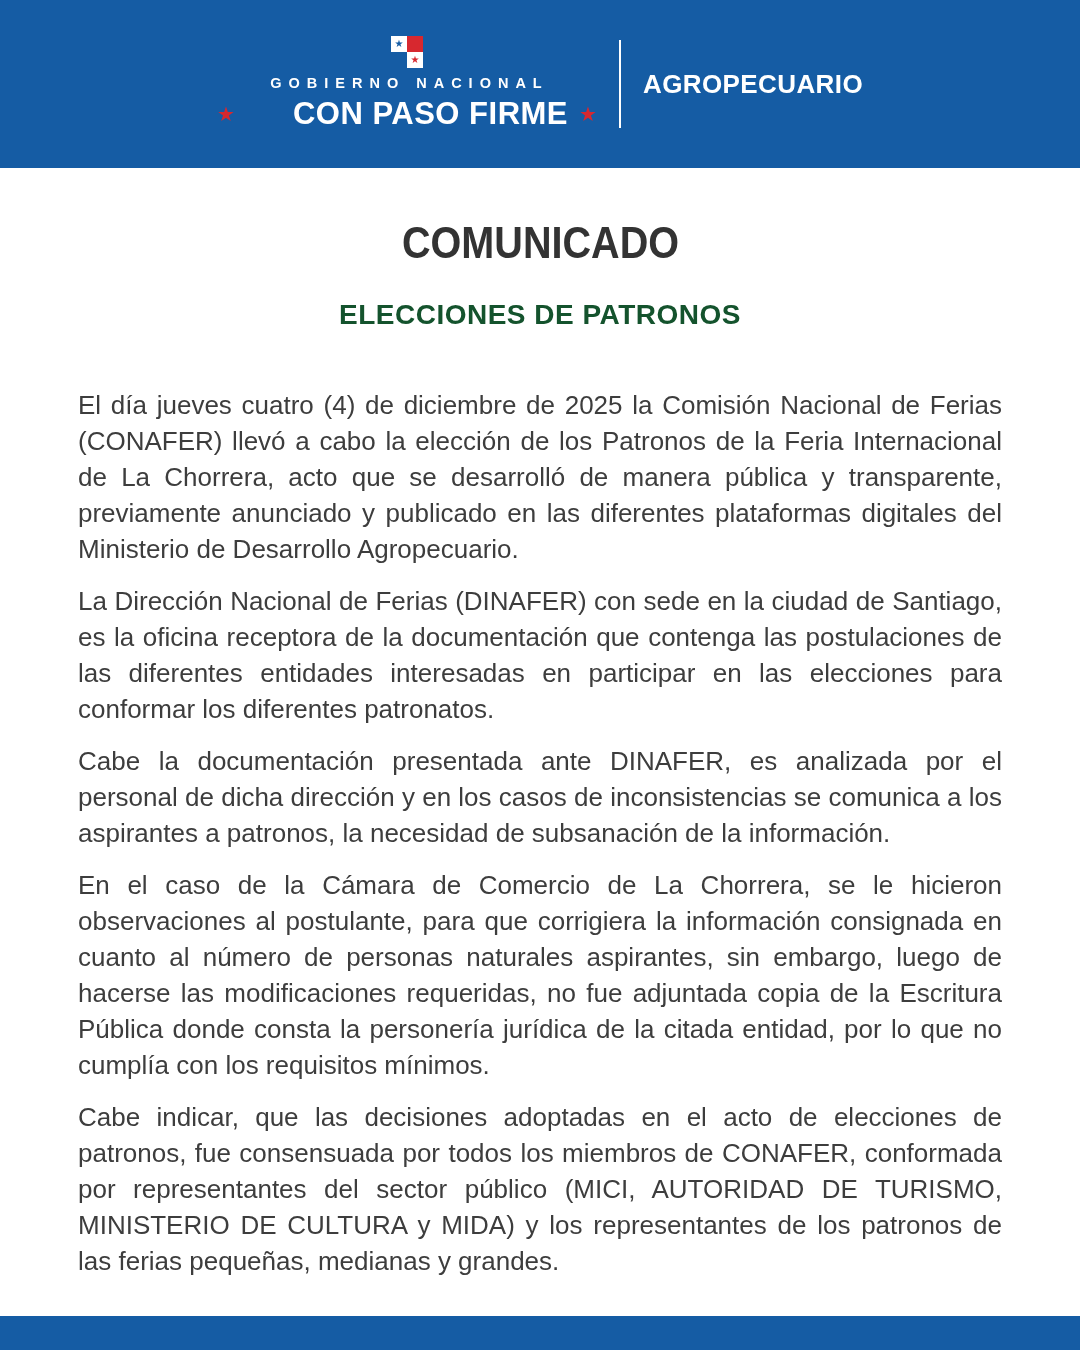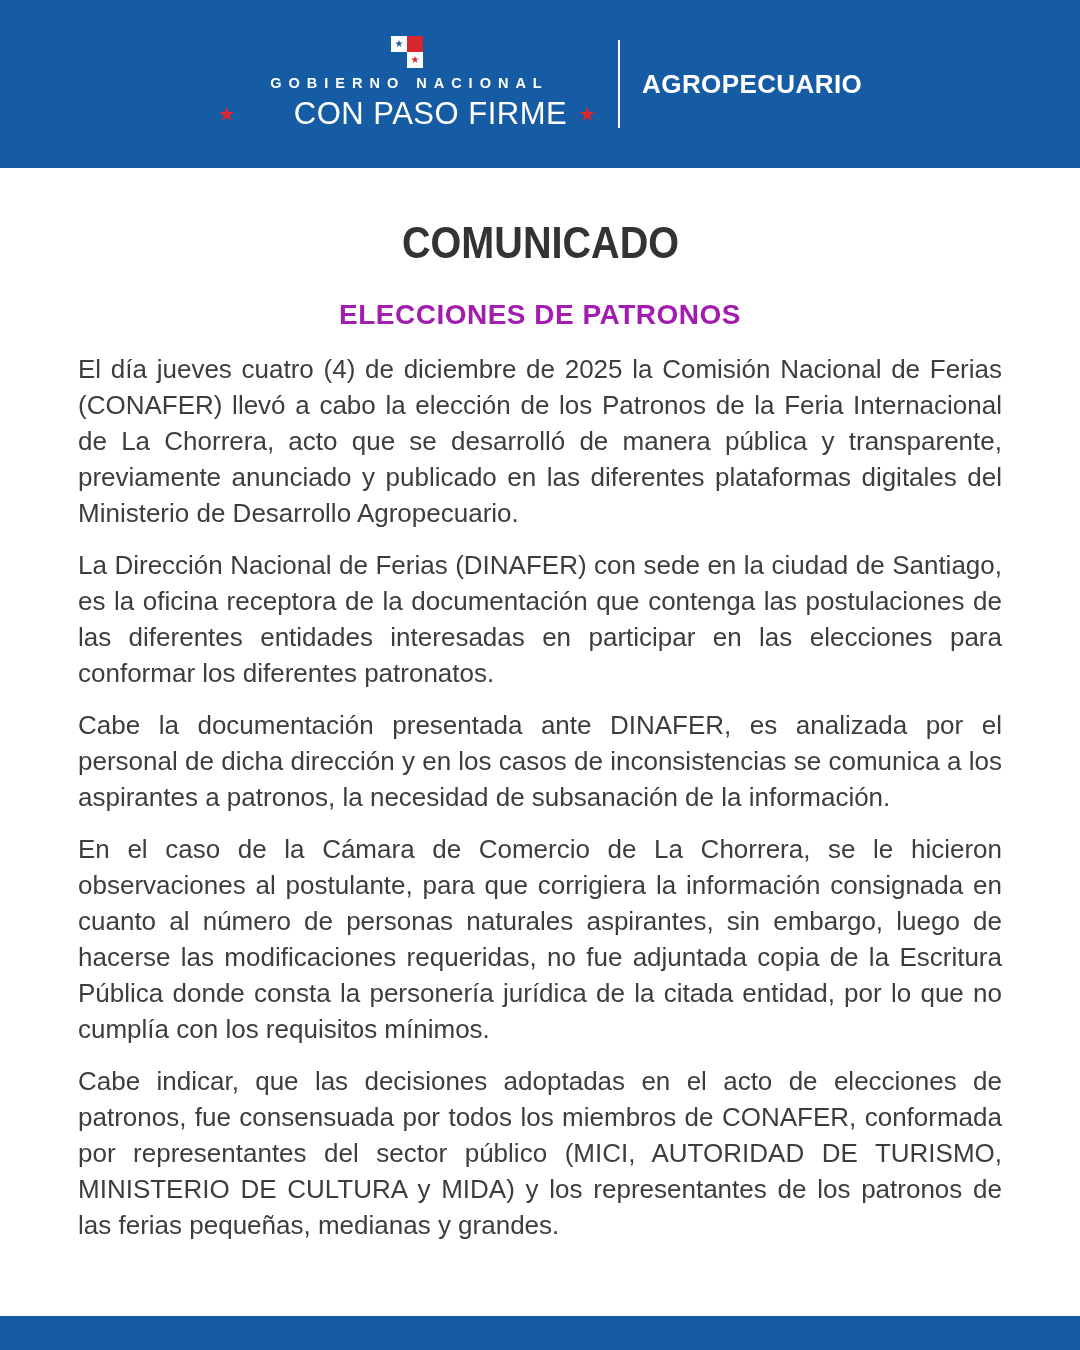--- a/index.html
+++ b/index.html
@@ -56,21 +56,21 @@
   }
   .brand-line2 {
     display: flex;
     align-items: center;
     gap: 11px;
     margin-top: 5px;
   }
   .brand-line2 .slogan {
     color: #ffffff;
     font-size: 31px;
-    font-weight: 400;
+    font-weight: 700;
     letter-spacing: 0.5px;
     white-space: nowrap;
     margin-left: 47px;
   }
   .brand-line2 .star { color: #D7282F; font-size: 20px; line-height: 1; }
 
   .brand-divider {
     width: 2px;
     height: 88px;
     background: #ffffff;
@@ -98,27 +98,27 @@
     line-height: 1;
     transform: scaleX(0.88);
     letter-spacing: 0px;
     white-space: nowrap;
   }
   .doc-subtitle-wrap { text-align: center; margin-top: 36px; }
   .doc-subtitle {
     display: inline-block;
     font-size: 28px;
     font-weight: 800;
-    color: #a21caf;
+    color: #14532d;
     line-height: 1;
     letter-spacing: 0.5px;
     white-space: nowrap;
   }
   .paragraphs {
-    margin: 22px 78px 0 78px;
+    margin: 58px 78px 0 78px;
   }
   .paragraphs p {
     font-size: 26px;
     line-height: 36px;
     color: #3D3D3D;
     text-align: justify;
     margin-bottom: 16px;
   }
 
   

